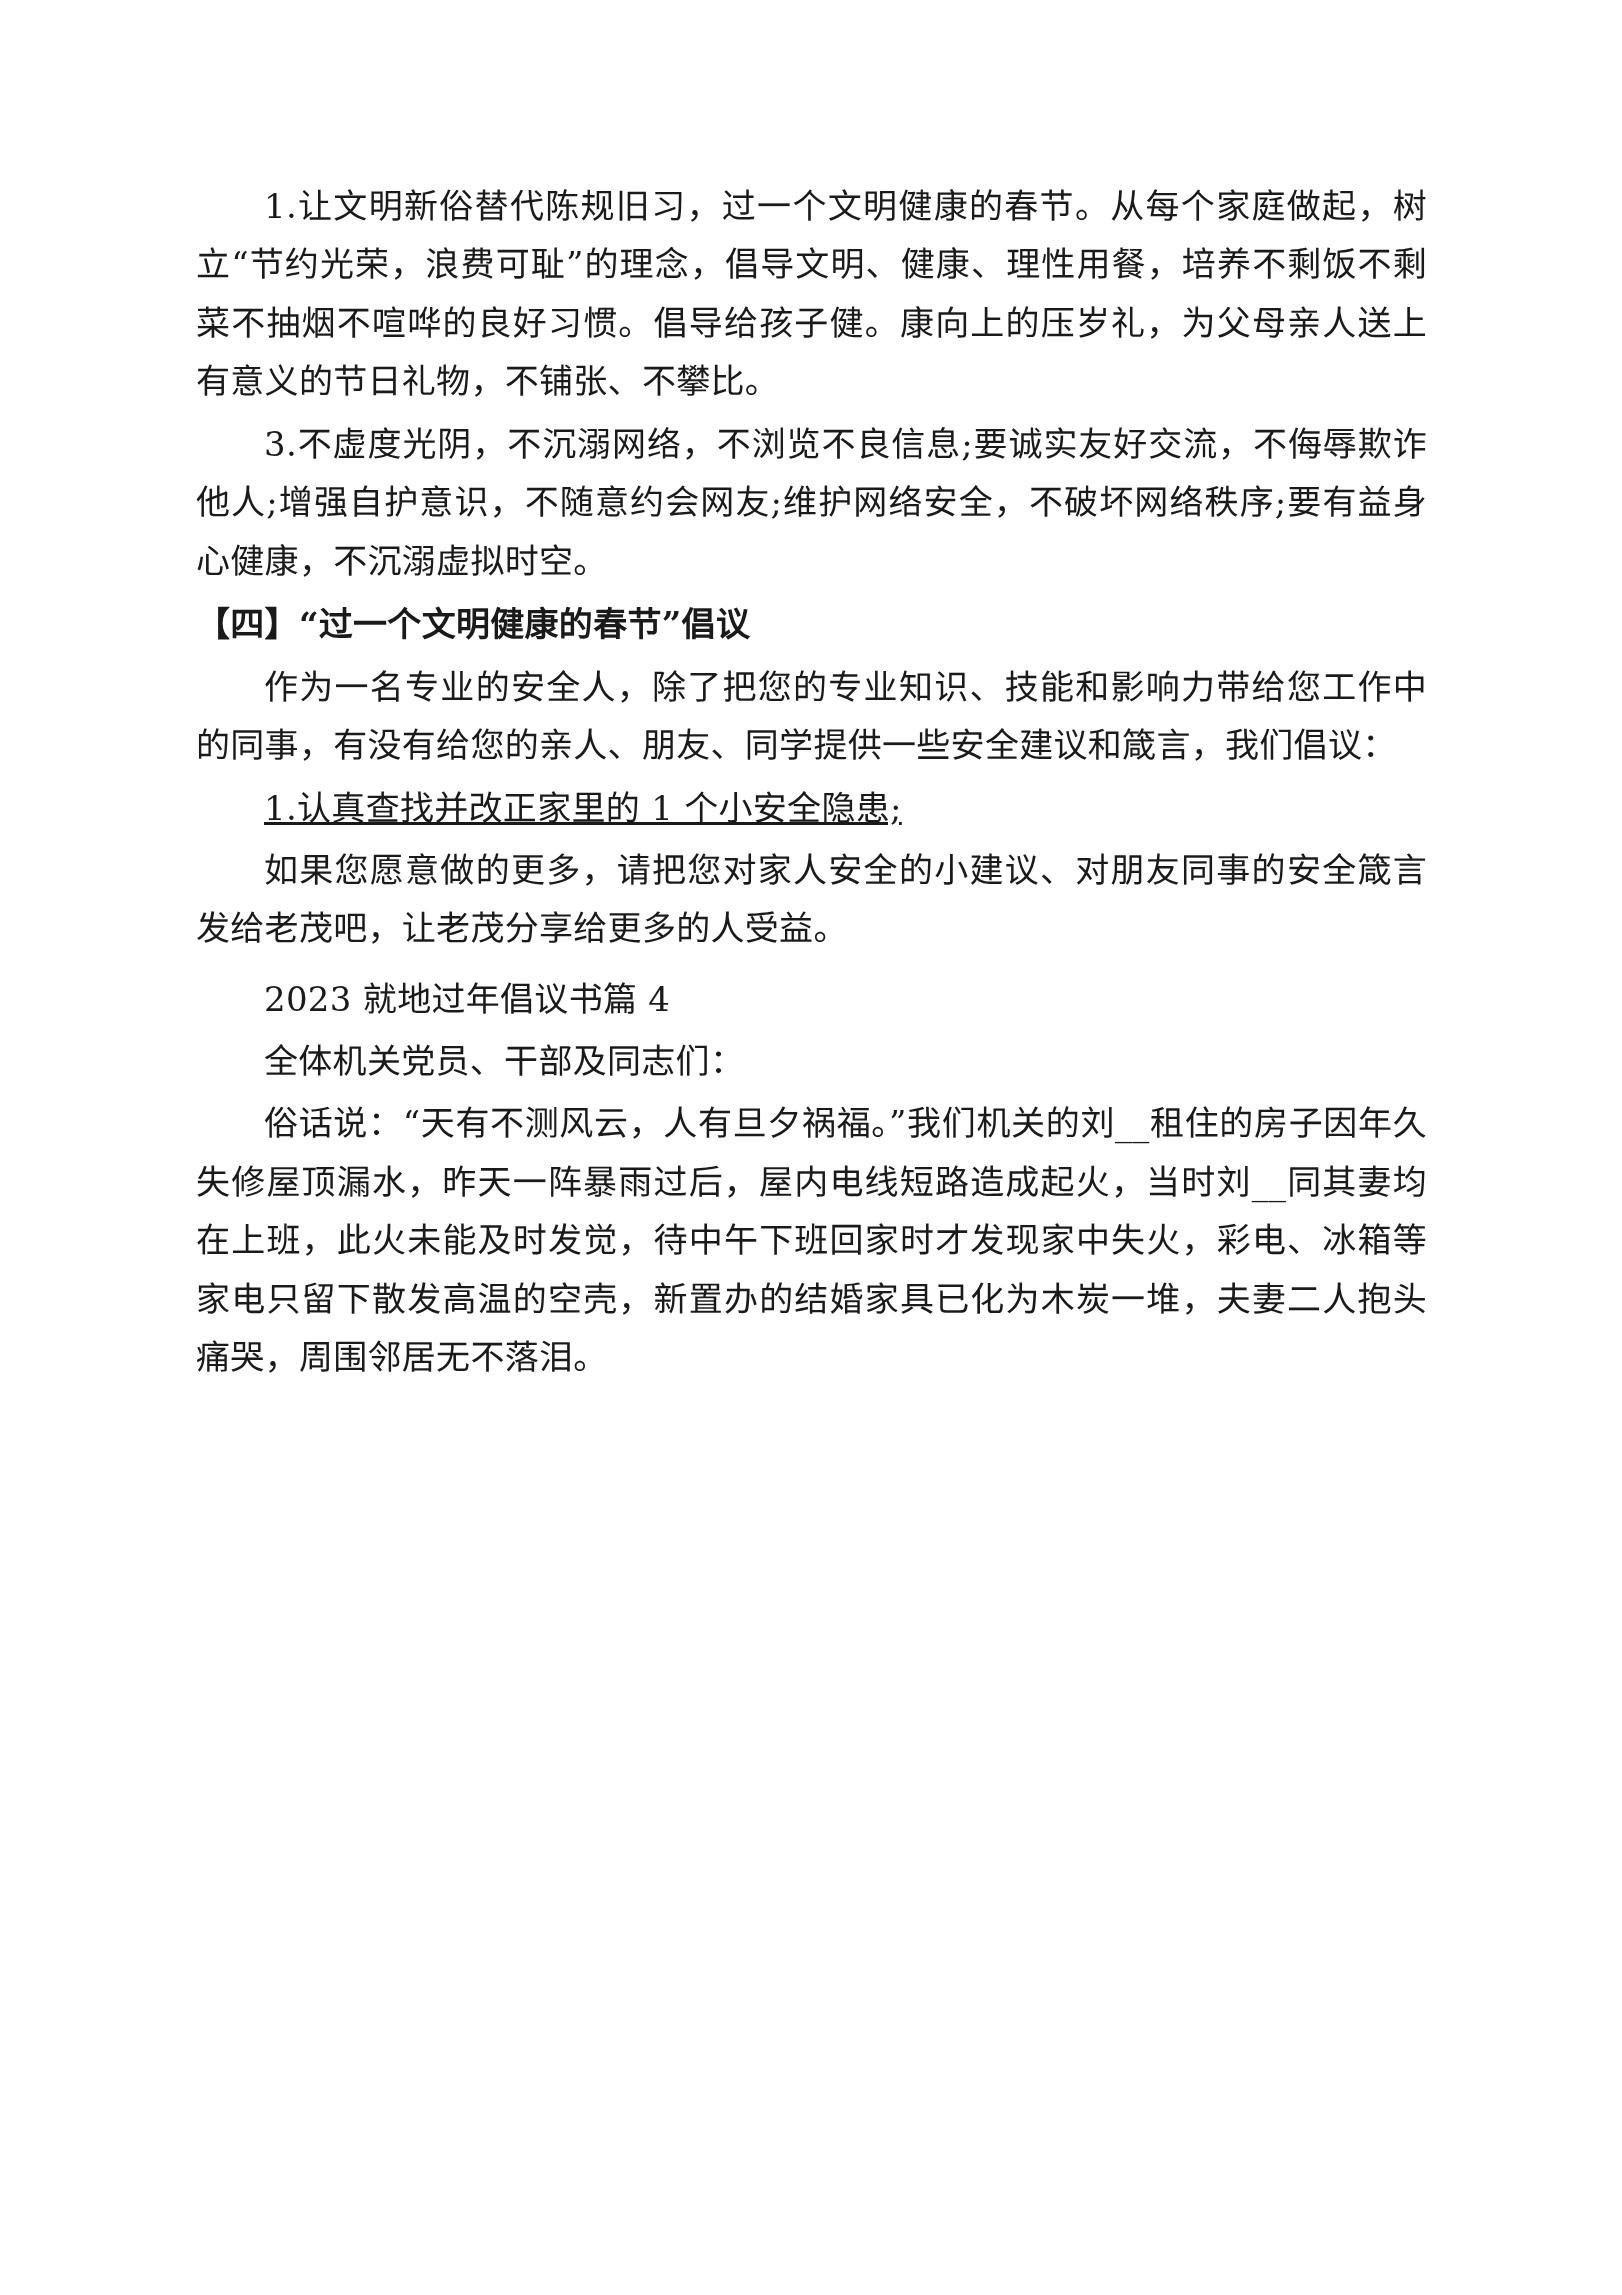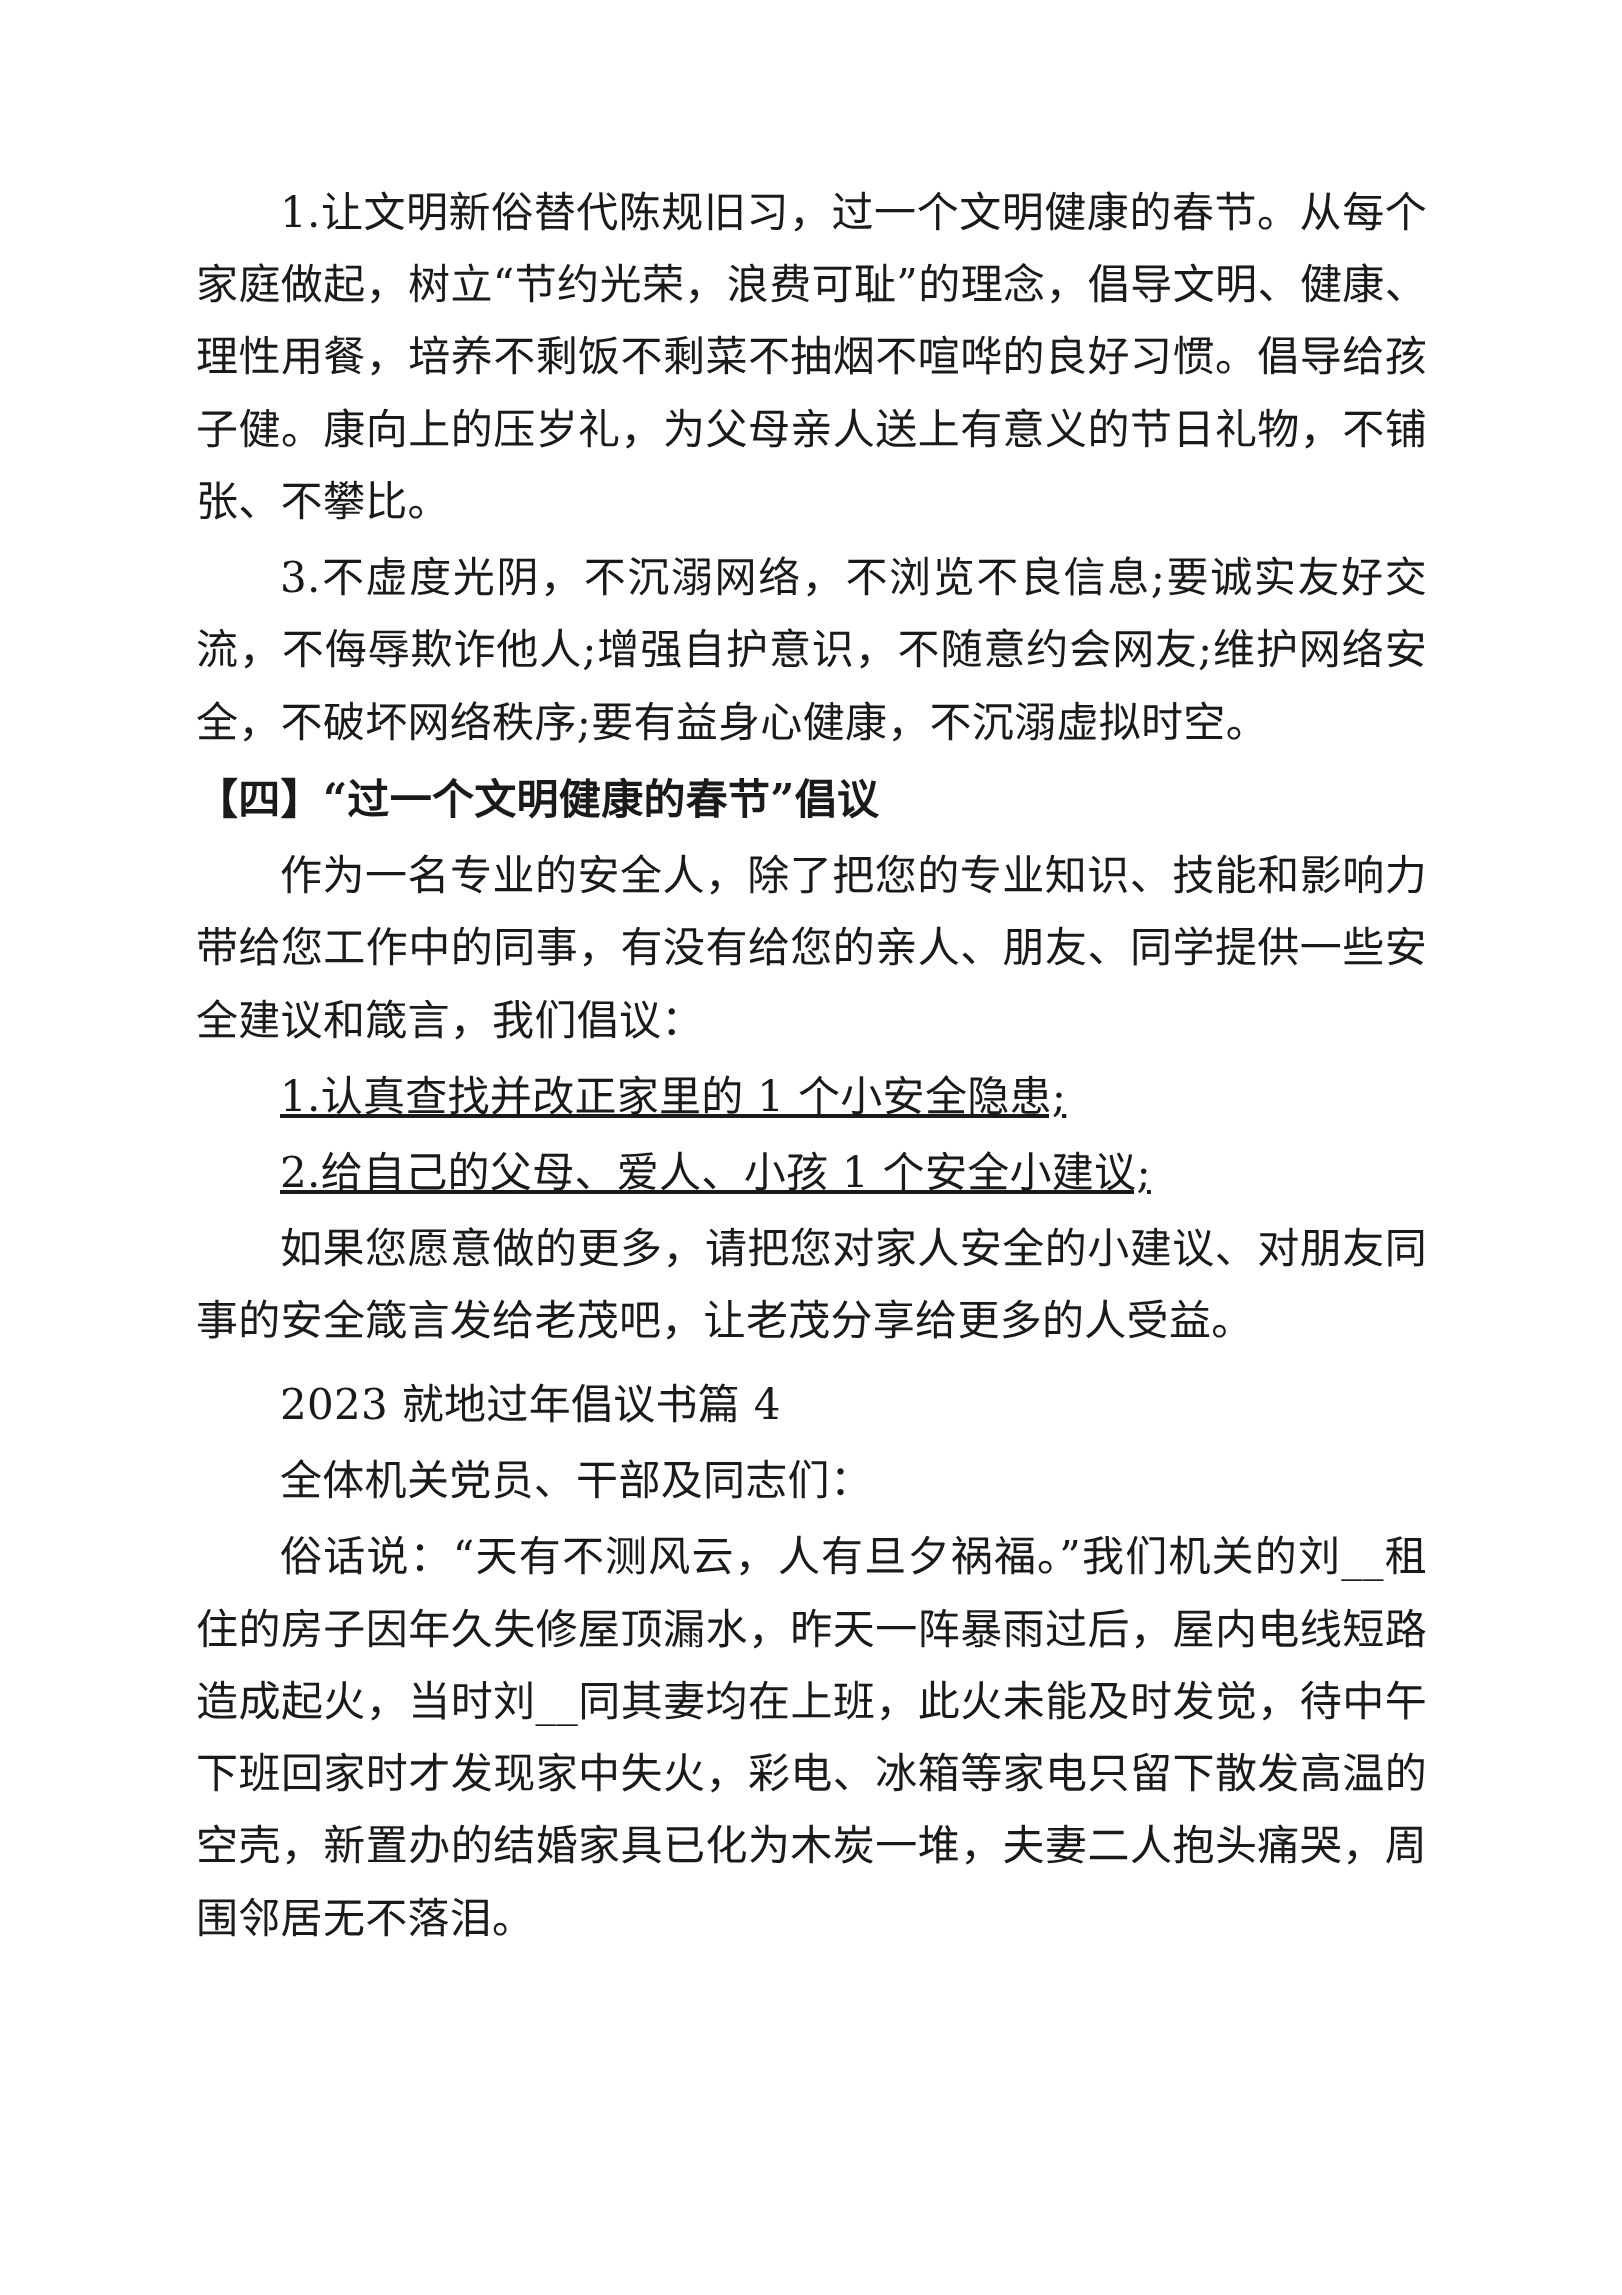--- a/index.html
+++ b/index.html
@@ -16,21 +16,21 @@
     overflow: hidden;
   }
   .page {
     box-sizing: border-box;
     width: 1623px;
     height: 2295px;
     padding: 177px 196px 0 196px;
     background: #fff;
   }
   .doc-body {
-    font-size: 42px;
+    font-size: 34px;
     line-height: 1.72;
     text-align: justify;
     text-justify: inter-ideograph;
     letter-spacing: 0.3px;
   }
   p {
     margin: 0 0 3.9px 0;
   }
   .indent {
     text-indent: 2em;
@@ -55,21 +55,20 @@
 <body>
 
 <div class="page">
   <div class="doc-body">
 
     <p class="indent">1.让文明新俗替代陈规旧习，过一个文明健康的春节。从每个家庭做起，树立“节约光荣，浪费可耻”的理念，倡导文明、健康、理性用餐，培养不剩饭不剩菜不抽烟不喧哗的良好习惯。倡导给孩子健。康向上的压岁礼，为父母亲人送上有意义的节日礼物，不铺张、不攀比。</p>
     <p class="indent">3.不虚度光阴，不沉溺网络，不浏览不良信息;要诚实友好交流，不侮辱欺诈他人;增强自护意识，不随意约会网友;维护网络安全，不破坏网络秩序;要有益身心健康，不沉溺虚拟时空。</p>
     <p class="heading">【四】“过一个文明健康的春节”倡议</p>
     <p class="indent">作为一名专业的安全人，除了把您的专业知识、技能和影响力带给您工作中的同事，有没有给您的亲人、朋友、同学提供一些安全建议和箴言，我们倡议：</p>
     <p class="list-item">1.认真查找并改正家里的 1 个小安全隐患;</p>
-    <p class="list-item">2.给自己的父母、爱人、小孩 1 个安全小建议;</p>
     <p class="indent">如果您愿意做的更多，请把您对家人安全的小建议、对朋友同事的安全箴言发给老茂吧，让老茂分享给更多的人受益。</p>
     <p class="section-title">2023 就地过年倡议书篇 4</p>
     <p class="indent">全体机关党员、干部及同志们：</p>
     <p class="indent">俗话说：“天有不测风云，人有旦夕祸福。”我们机关的刘__租住的房子因年久失修屋顶漏水，昨天一阵暴雨过后，屋内电线短路造成起火，当时刘__同其妻均在上班，此火未能及时发觉，待中午下班回家时才发现家中失火，彩电、冰箱等家电只留下散发高温的空壳，新置办的结婚家具已化为木炭一堆，夫妻二人抱头痛哭，周围邻居无不落泪。</p>
 
   </div>
 </div>
 
 
 </body></html>

